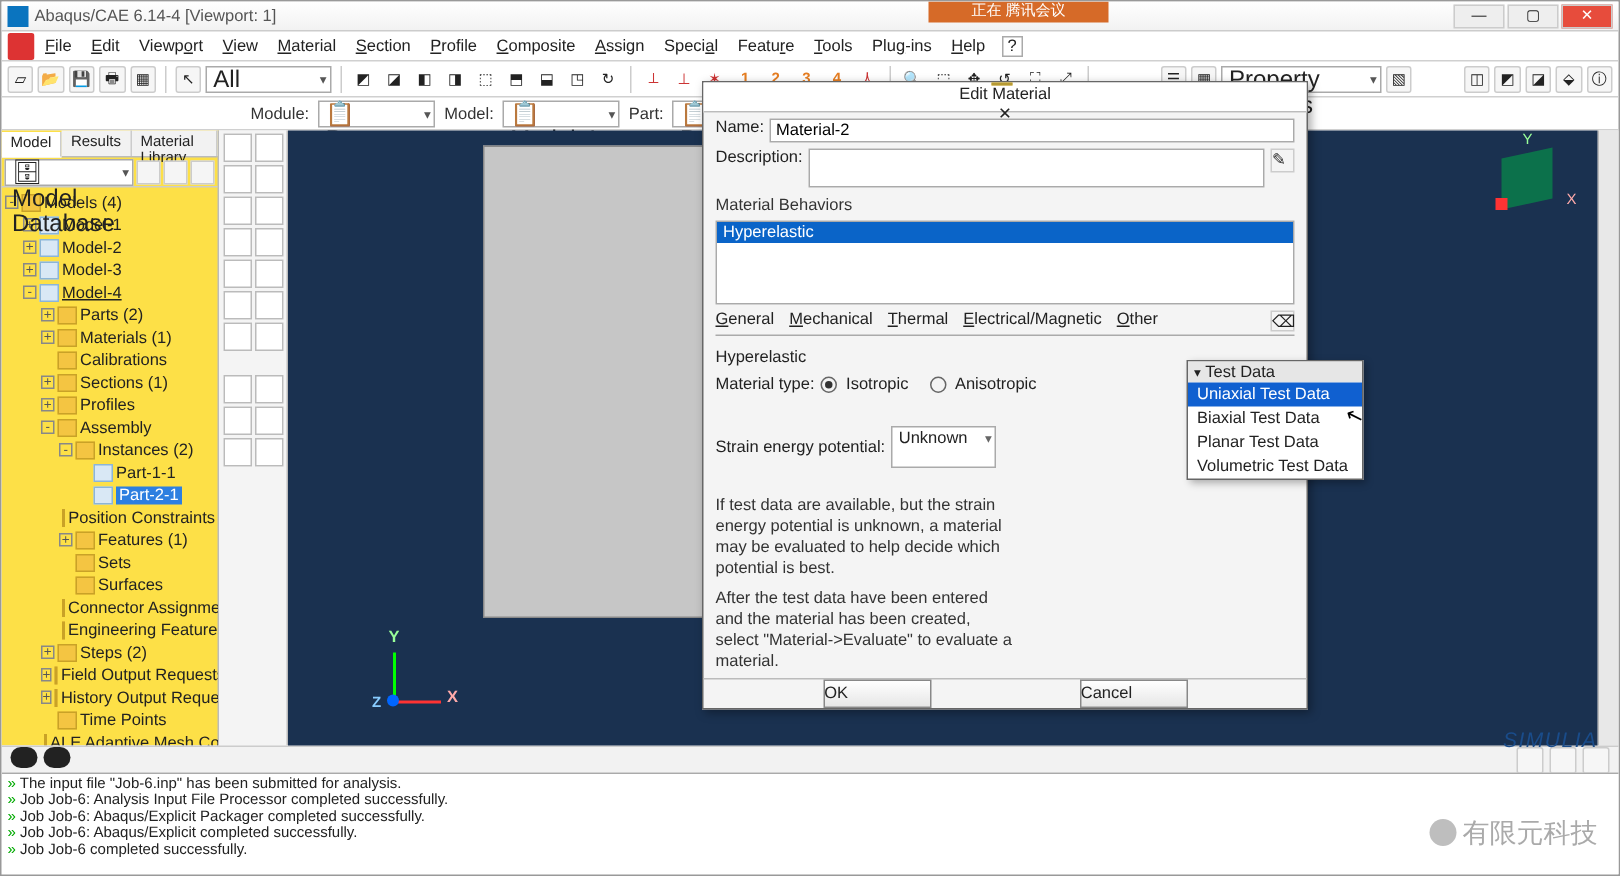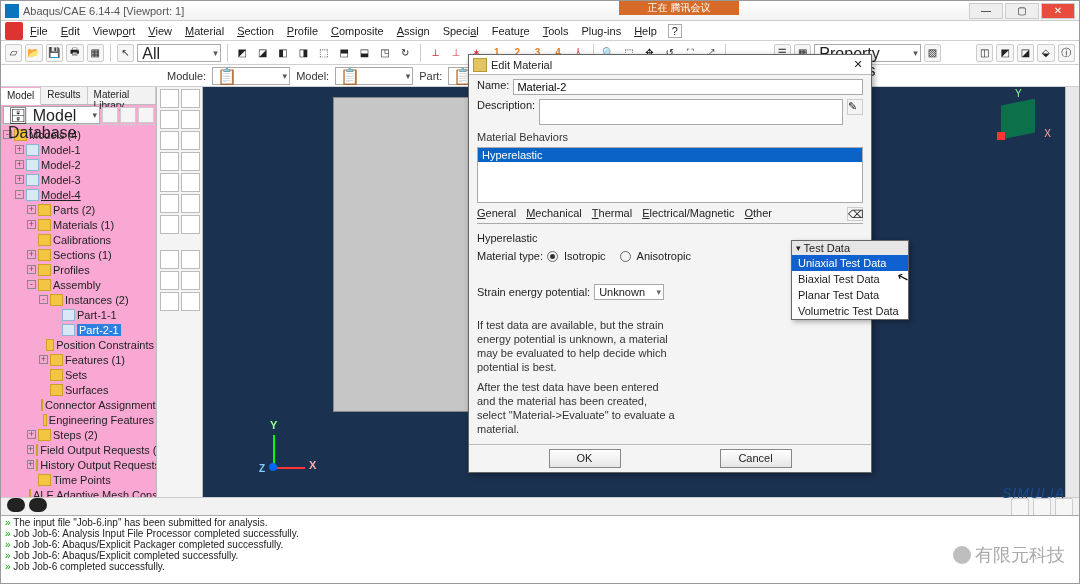--- a/index.html
+++ b/index.html
@@ -18,21 +18,21 @@
   .menubar .help-box { margin-left:4px; width:14px; height:14px; border:1px solid #aaa; text-align:center; line-height:12px;}
   .toolbar1 { height:24px; display:flex; align-items:center; padding:0 4px; gap:3px; border-bottom:1px solid #d0d0d0;}
   .tb-ico { width:18px; height:18px; border:1px solid transparent; border-radius:2px; display:flex; align-items:center; justify-content:center; font-size:10px;}
   .tb-ico.b { border-color:#ccc; background:#f6f6f6;}
   .sep { width:1px; height:18px; background:#ccc; margin:0 3px;}
   .dd { height:18px; border:1px solid #aaa; background:#fff; padding:0 14px 0 4px; font-size:16px; line-height:17px; position:relative; min-width:50px;}
   .dd::after { content:"▾"; position:absolute; right:2px; top:0; font-size:9px; color:#555;}
   .toolbar2 { height:22px; display:flex; align-items:center; padding:0 4px; gap:6px; border-bottom:1px solid #d0d0d0;}
   .toolbar2 .lbl { color:#333;}
   .main { flex:1; display:flex; min-height:0;}
-  .leftpanel { width:156px; border-right:1px solid #bbb; display:flex; flex-direction:column; background:#f9a8d4;}
+  .leftpanel { width:145px; border-right:1px solid #bbb; display:flex; flex-direction:column; background:#fde047;}
   .lp-tabs { height:18px; display:flex; border-bottom:1px solid #bbb; font-size:10px;}
   .lp-tabs div { padding:2px 6px; border-right:1px solid #ccc; background:#f2f2f2;}
   .lp-tabs div.active { background:#fff; border-bottom:1px solid #fff; position:relative; top:1px;}
   .lp-sel { height:20px; display:flex; align-items:center; gap:2px; padding:0 2px; border-bottom:1px solid #ccc;}
   .lp-sel .dd { flex:1; min-width:0;}
   .lp-sel .ico { width:16px; height:16px; border:1px solid #ccc; background:#f5f5f5;}
   .tree { flex:1; overflow:auto; padding:2px 0; font-size:11px;}
   .tn { display:flex; align-items:center; padding:0 2px; height:15px; gap:2px; white-space:nowrap;}
   .tn .exp { width:9px; height:9px; border:1px solid #888; text-align:center; line-height:7px; font-size:9px; color:#555;}
   .tn .exp.empty { border:none;}
@@ -64,44 +64,44 @@
   .bottomtools .pill { width:18px; height:14px; border-radius:8px; background:#222;}
   .msgarea { height:68px; background:#fff; border-top:1px solid #aaa; font-family:"Courier New",monospace; font-size:10px; padding:1px 4px; overflow:hidden; line-height:11px;}
   .msgarea .ln { white-space:pre; color:#222;}
   .msgarea .caret { color:#0a0;}
   .watermark { position:absolute; right:14px; bottom:16px; text-align:right;}
   .watermark .ch { color:#aaa; font-size:18px; display:flex; align-items:center; gap:4px;}
   .watermark .ch .bubble { width:18px; height:18px; border-radius:50%; background:#bebebe;}
   .sb-right { width:14px; background:#e8e8e8; border-left:1px solid #bbb;}
   
   .dlg { position:absolute; left:467px; top:53px; width:404px; height:419px; background:#f4f4f4; border:1px solid #666; box-shadow:2px 2px 6px rgba(0,0,0,.35); display:flex; flex-direction:column;}
-  .dlg .dtitle { height:20px; background:#fff; display:flex; align-items:center; padding:0 4px; border-bottom:1px solid #bbb;}
+  .dlg .dtitle { height:20px; background:#fff; display:flex; align-items:center; padding:0 4px; border-bottom:1px solid #bbb;flex-direction:column;}
   .dlg .dtitle .ico { width:14px; height:14px; background:#e2c463; border:1px solid #b69a33; margin-right:4px;}
   .dlg .dtitle .t { flex:1;}
   .dlg .dtitle .x { width:18px; text-align:center; cursor:default;}
   .dlg .form { padding:4px 8px; display:flex; flex-direction:column; gap:4px; flex:1;}
   .dlg .row { display:flex; align-items:flex-start; gap:4px;}
   .dlg input[type=text] { border:1px solid #aaa; height:16px; padding:0 3px; font-size:11px; background:#fff;}
   .dlg .desc { flex:1; height:26px; border:1px solid #aaa; background:#fff;}
   .dlg .pencil { width:16px; height:16px; border:1px solid #ccc;}
   .dlg .section-title { color:#333; margin-top:2px;}
   .dlg .behaviors { border:1px solid #aaa; background:#fff; height:56px;}
   .dlg .behaviors .item { background:#0a64c8; color:#fff; padding:1px 4px;}
   .dlg .subtabs { display:flex; gap:10px; border-bottom:1px solid #aaa; padding-bottom:2px;}
   .dlg .subtabs span u { text-decoration:underline;}
   .dlg .subtabs .del { margin-left:auto; width:16px; height:14px; border:1px solid #ccc;}
   .dlg .hyper { padding-top:4px; display:flex; flex-direction:column; gap:6px;}
   .dlg .radio { width:11px; height:11px; border:1px solid #666; border-radius:50%; display:inline-block; vertical-align:middle; margin-right:2px; position:relative;}
   .dlg .radio.chk::after { content:""; position:absolute; left:2px; top:2px; width:5px; height:5px; background:#333; border-radius:50%;}
-  .dlg .sel { border:1px solid #aaa; background:#fff; padding:0 16px 0 4px; height:16px; line-height:15px; position:relative; min-width:70px;}
+  .dlg .sel { border:1px solid #aaa; background:#fff; padding:0 16px 0 4px; height:28px; line-height:15px; position:relative; min-width:70px;}
   .dlg .sel::after { content:"▾"; position:absolute; right:2px; top:0; color:#666; font-size:9px;}
   .dlg .muted { color:#999;}
   .dlg .hint { font-size:11px; color:#333; line-height:14px; max-width:200px;}
   .dlg .footer { height:28px; border-top:1px solid #bbb; display:flex; align-items:center; justify-content:space-around; margin-top:auto; padding:0 30px;}
-  .dlg .btn { width:72px; height:19px; border:1px solid #888; background:linear-gradient(#fff,#e6e6e6); text-align:center; line-height:17px;}
+  .dlg .btn { width:72px; height:19px; border:1px solid #888; background:linear-gradient(#fff,#e6e6e6); line-height:17px;}
   
   .ddpop { position:absolute; left:790px; top:239px; width:118px; background:#fff; border:1px solid #666; box-shadow:2px 2px 5px rgba(0,0,0,.3); z-index:50;}
   .ddpop .hdr { background:#e6e6e6; padding:1px 4px; display:flex; align-items:center; gap:3px;}
   .ddpop .hdr::before { content:"▾"; font-size:9px;}
   .ddpop .opt { padding:2px 6px; cursor:default;}
   .ddpop .opt.sel { background:#1060d0; color:#fff;}
   .cursor { position:absolute; left:896px; top:268px; font-size:14px; transform:rotate(-18deg); color:#000; z-index:60;}
 </style>
 </head>
 <body>

